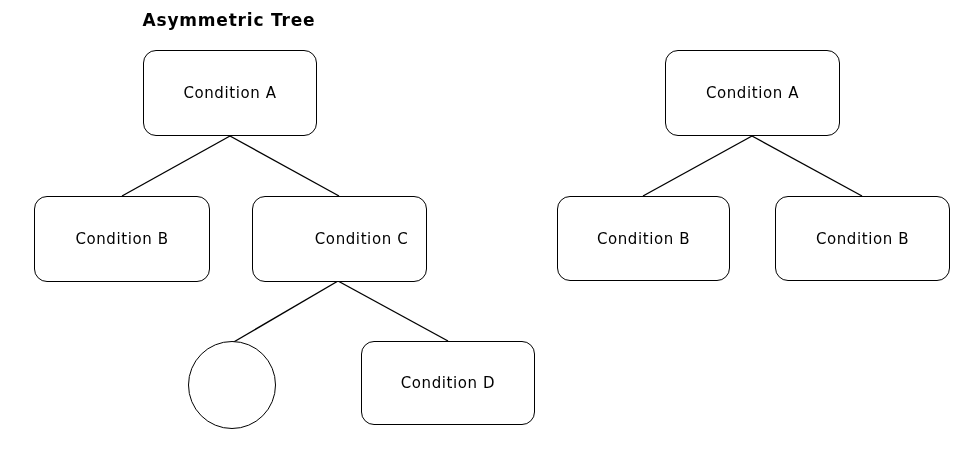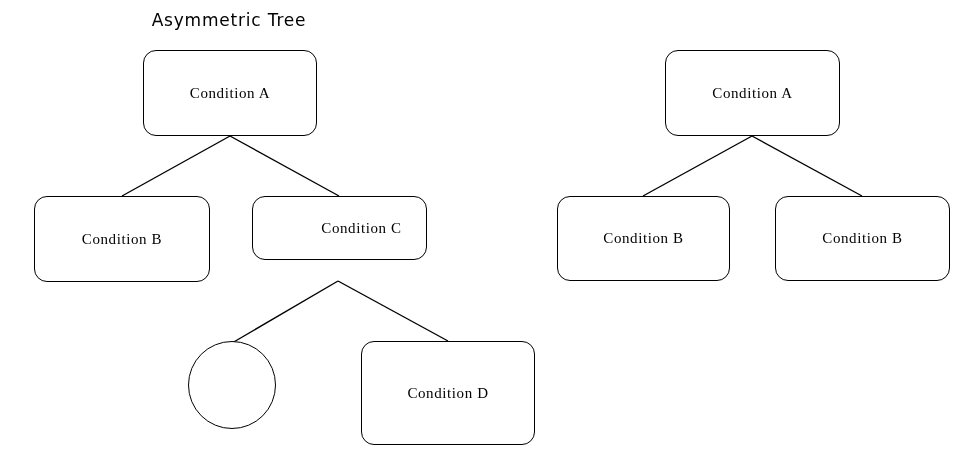--- a/index.html
+++ b/index.html
@@ -23,42 +23,41 @@
   }
   .edges line {
     stroke: #000000;
     stroke-width: 1.4;
   }
   .diagram-title {
     position: absolute;
     top: 10px;
     width: 220px;
     text-align: center;
-    font-weight: normal;
+    font-weight: bold;
     font-size: 17px;
     letter-spacing: 0.8px;
     color: #000000;
     z-index: 1;
     white-space: nowrap;
   }
   .node {
     position: absolute;
     box-sizing: border-box;
     background: #ffffff;
     border: 1.5px solid #000000;
     border-radius: 13px;
     display: flex;
     align-items: center;
     justify-content: center;
     font-size: 15px;
     letter-spacing: 0.6px;
     color: #000000;
     z-index: 1;
     white-space: nowrap;
-    font-family: Liberation Serif, serif;
   }
   .node.circle {
     border-radius: 50%;
   }
 </style>
 </head>
 <body>
 
 <div class="canvas">
 
@@ -72,25 +71,25 @@
     <line x1="752" y1="136" x2="643" y2="196"></line>
     <line x1="752" y1="136" x2="862" y2="196"></line>
   </svg>
 
   <div class="diagram-title" style="left:119px;">Asymmetric Tree</div>
 
   <div class="node" style="left:143px; top:50px; width:174px; height:86px;">Condition A</div>
 
   <div class="node" style="left:34px; top:196px; width:176px; height:86px;">Condition B</div>
 
-  <div class="node" style="left:252px; top:196px; width:175px; height:64px;padding-left:44px;">Condition C</div>
+  <div class="node" style="left:252px; top:196px; width:175px; height:86px;padding-left:44px;">Condition C</div>
 
   <div class="node circle" style="left:188px; top:341px; width:88px; height:88px;"></div>
 
-  <div class="node" style="left:361px; top:341px; width:174px; height:104px;">Condition D</div>
+  <div class="node" style="left:361px; top:341px; width:174px; height:84px;">Condition D</div>
 
 
   <div class="node" style="left:665px; top:50px; width:175px; height:86px;">Condition A</div>
 
   <div class="node" style="left:557px; top:196px; width:173px; height:85px;">Condition B</div>
 
   <div class="node" style="left:775px; top:196px; width:175px; height:85px;">Condition B</div>
 
 </div>
 

